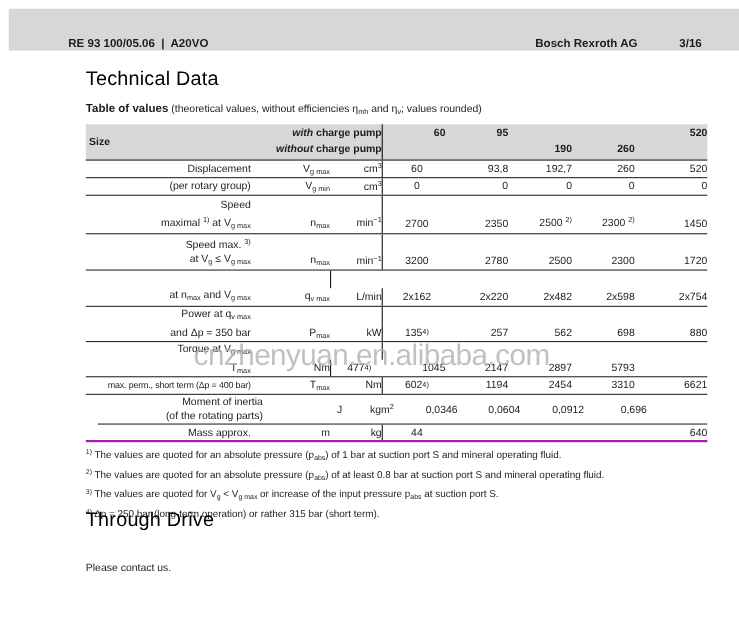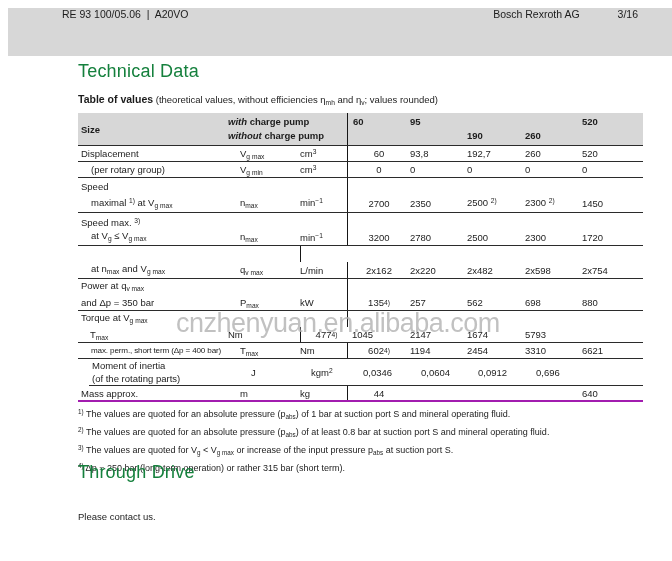--- a/index.html
+++ b/index.html
@@ -8,47 +8,48 @@
     font-family: "Liberation Sans", sans-serif;
     background: #ffffff;
     color: #1c1c1c;
     position: relative;
     overflow: hidden;
   }
   .page { position: relative; width: 672px; height: 561px; background: #fff; }
 
   
   .topbar {
-    position: absolute; left: 8px; top: 8px; width: 664px; height: 48px;
+    position: absolute; left: 8px; top: 8px; width: 664px; height: 38px;
     background: var(--band, #d7d7d7);
-    display: flex; align-items: flex-start;
-    font-size: 10.5px; font-weight: 400;
+    display: flex; align-items: flex-end;
+    font-size: 10.5px; font-weight: 700;
     padding-right: 34px;
   }
   .doc-id { margin-left: 54px; white-space: pre; }
   .company { margin-left: auto; white-space: pre; }
   .page-num { margin-left: 38px; white-space: pre; }
 
   h1.section-title {
     position: absolute; left: 78px;
-    font-size: 18px; font-weight: 400; letter-spacing: 0.2px; color: #15803d;
+    font-size: 18px; font-weight: 400; letter-spacing: 0.2px; color: #000000;
   }
   #title-technical { top: 61px; }
   #title-through { top: 462px; }
 
   .caption { position: absolute; left: 78px; top: 93px; font-size: 9.5px; }
   .caption b { font-size: 10.5px; margin-top: 32px; }
 
   
   .tbl { position: absolute; left: 78px; top: 113px; width: 565px; font-size: 9.5px; }
   .tr {
     display: grid;
     grid-template-columns: 150px 72px 47px 58px 57px 58px 57px 1fr;
     align-items: center;
     min-height: 16px;
+    text-align: right;
   }
   .tr.head {
     grid-template-columns: 150px 119px 58px 57px 58px 57px 1fr;
     background: var(--band, #d7d7d7);
     min-height: 33px;
     font-weight: 700;
     border-bottom: 1px solid #2b2b2b;
   }
   .tr.rule { border-bottom: 1px solid #2b2b2b; }
   .tr.rule-thick { border-bottom: 2px solid #a21caf; }
@@ -259,21 +260,21 @@
       <div class="tc c-val"></div>
       <div class="tc c-val"></div>
       <div class="tc c-val"></div>
     </div>
         <div class="tr rule">
       <div class="tc c-sym">T<sub>max</sub></div>
       <div class="tc c-unit">Nm</div>
       <div class="tc c-val vline">477 <sup>4)</sup></div>
       <div class="tc c-val">1045</div>
       <div class="tc c-val">2147</div>
-      <div class="tc c-val">1674</div>
+      <div class="tc c-val">2897</div>
       <div class="tc c-val">5793</div>
     </div>
         <div class="tr rule">
       <div class="tc c-label indent">
             <div class="l1 small">max. perm., short term (Δp = 400 bar)</div>
           </div>
       <div class="tc c-sym">T<sub>max</sub></div>
       <div class="tc c-unit">Nm</div>
       <div class="tc c-val vline">602 <sup>4)</sup></div>
       <div class="tc c-val">1194</div>

